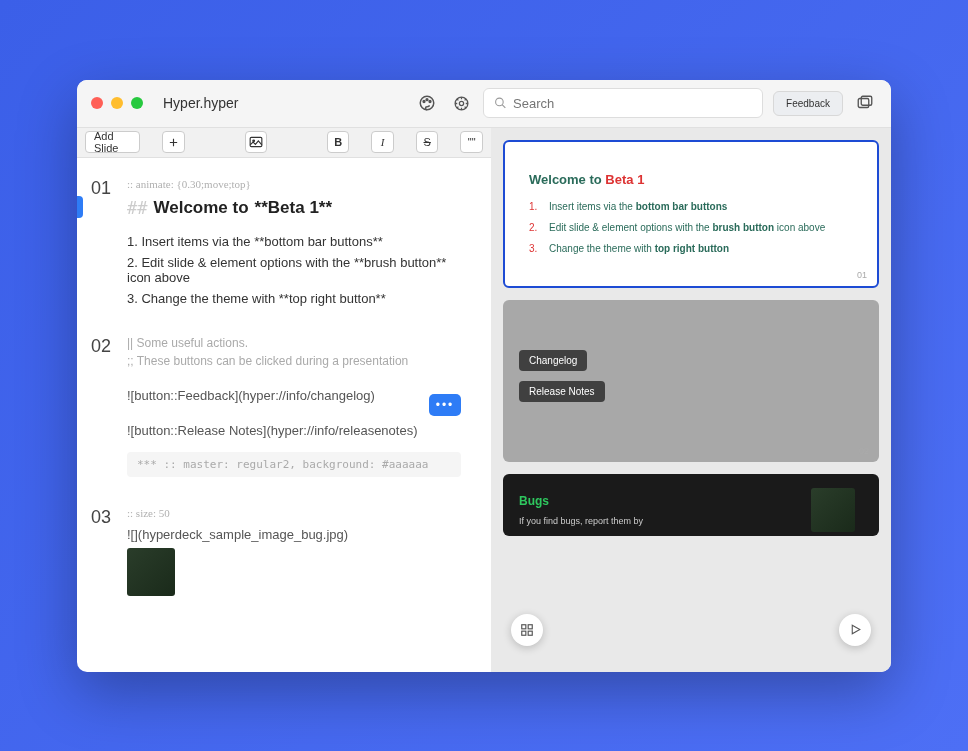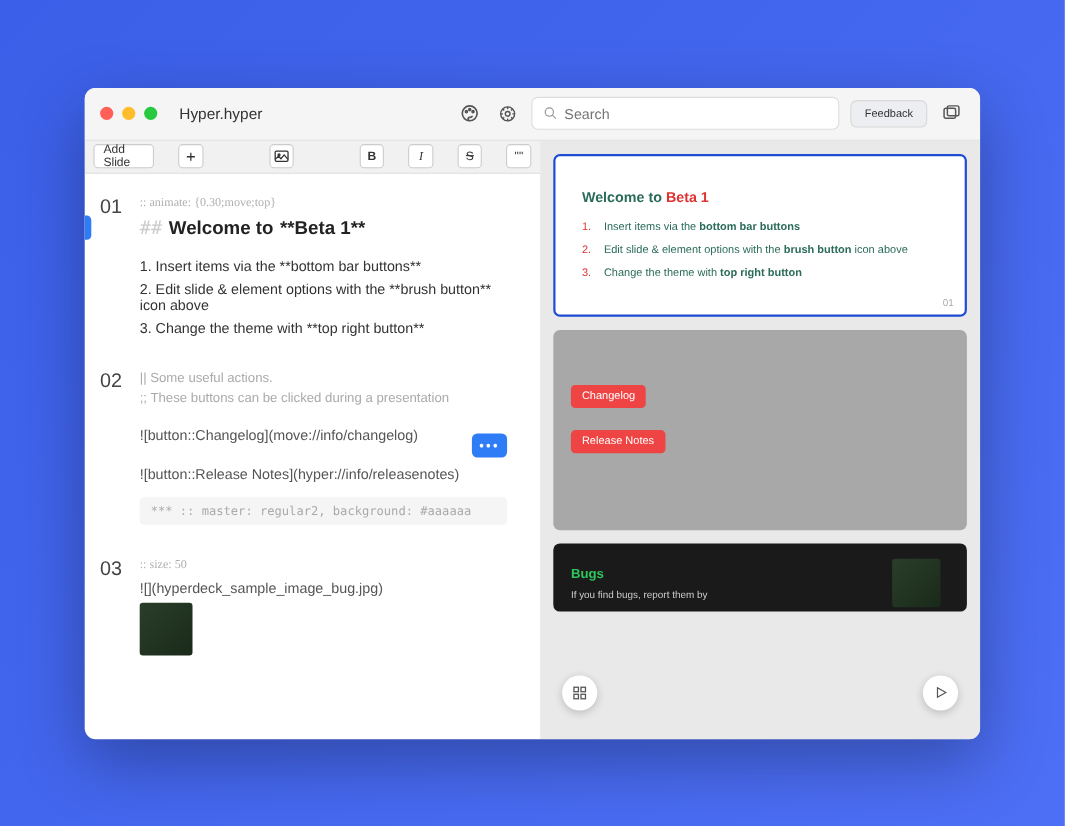--- a/index.html
+++ b/index.html
@@ -129,23 +129,23 @@
 .preview-slide.sel { border: 2px solid #1d4bd4; }
 .ps-title { font-size: 13px; font-weight: 600; color: #2a6b5a; margin-bottom: 14px; }
 .ps-title .accent { color: #d33; }
 .ps-list { list-style: none; }
 .ps-list li { display: flex; gap: 10px; font-size: 10px; color: #2a6b5a; margin-bottom: 10px; }
 .ps-list .num { color: #d33; width: 10px; }
 .ps-list b { font-weight: 600; }
 .ps-num { position: absolute; bottom: 6px; right: 10px; font-size: 9px; color: #aaa; }
 .preview-slide.gray { background: #a8a8a8; padding: 50px 16px; }
 .tag-btn {
-  background: #ef4444; color: #fff; font-size: 10px;
+  background: #404040; color: #fff; font-size: 10px;
   padding: 5px 10px; border-radius: 4px; display: inline-block;
-  margin-bottom: 20px;
+  margin-bottom: 10px;
 }
 .preview-slide.dark { background: #1a1a1a; padding: 20px 16px 10px 16px; }
 .dark-title { color: #2ec75e; font-size: 12px; font-weight: 600; margin-bottom: 8px; }
 .dark-text { color: #ccc; font-size: 9px; }
 .dark-thumb {
   position: absolute; right: 24px; top: 14px;
   width: 44px; height: 44px;
   background: linear-gradient(135deg,#2a3d2a,#1a2a1a);
   border-radius: 3px;
 }
@@ -245,21 +245,21 @@
           <div class="body-line">1. Insert items via the **bottom bar buttons**</div>
           <div class="body-line">2. Edit slide &amp; element options with the **brush button**  icon above</div>
           <div class="body-line">3. Change the theme with  **top right button**</div>
         </div>
 
         <div class="slide-block">
           <div class="slide-num">02</div>
           <div class="comment-line">|| Some useful actions.</div>
           <div class="comment-line">;; These buttons can be clicked during a presentation</div>
           <div style="height:16px"></div>
-          <div class="body-line" style="color:#555">![button::Changelog](move://info/changelog)</div>
+          <div class="body-line" style="color:#555">![button::Feedback](hyper://info/changelog)</div>
           <div style="height:14px"></div>
           <div class="body-line" style="color:#555">![button::Release Notes](hyper://info/releasenotes)</div>
           <div class="action-btn">•••</div>
           <div class="code-line">*** :: master: regular2, background: #aaaaaa</div>
         </div>
 
         <div class="slide-block">
           <div class="slide-num">03</div>
           <div class="meta-line">:: size: 50</div>
           <div class="body-line" style="color:#555">![](hyperdeck_sample_image_bug.jpg)</div>

